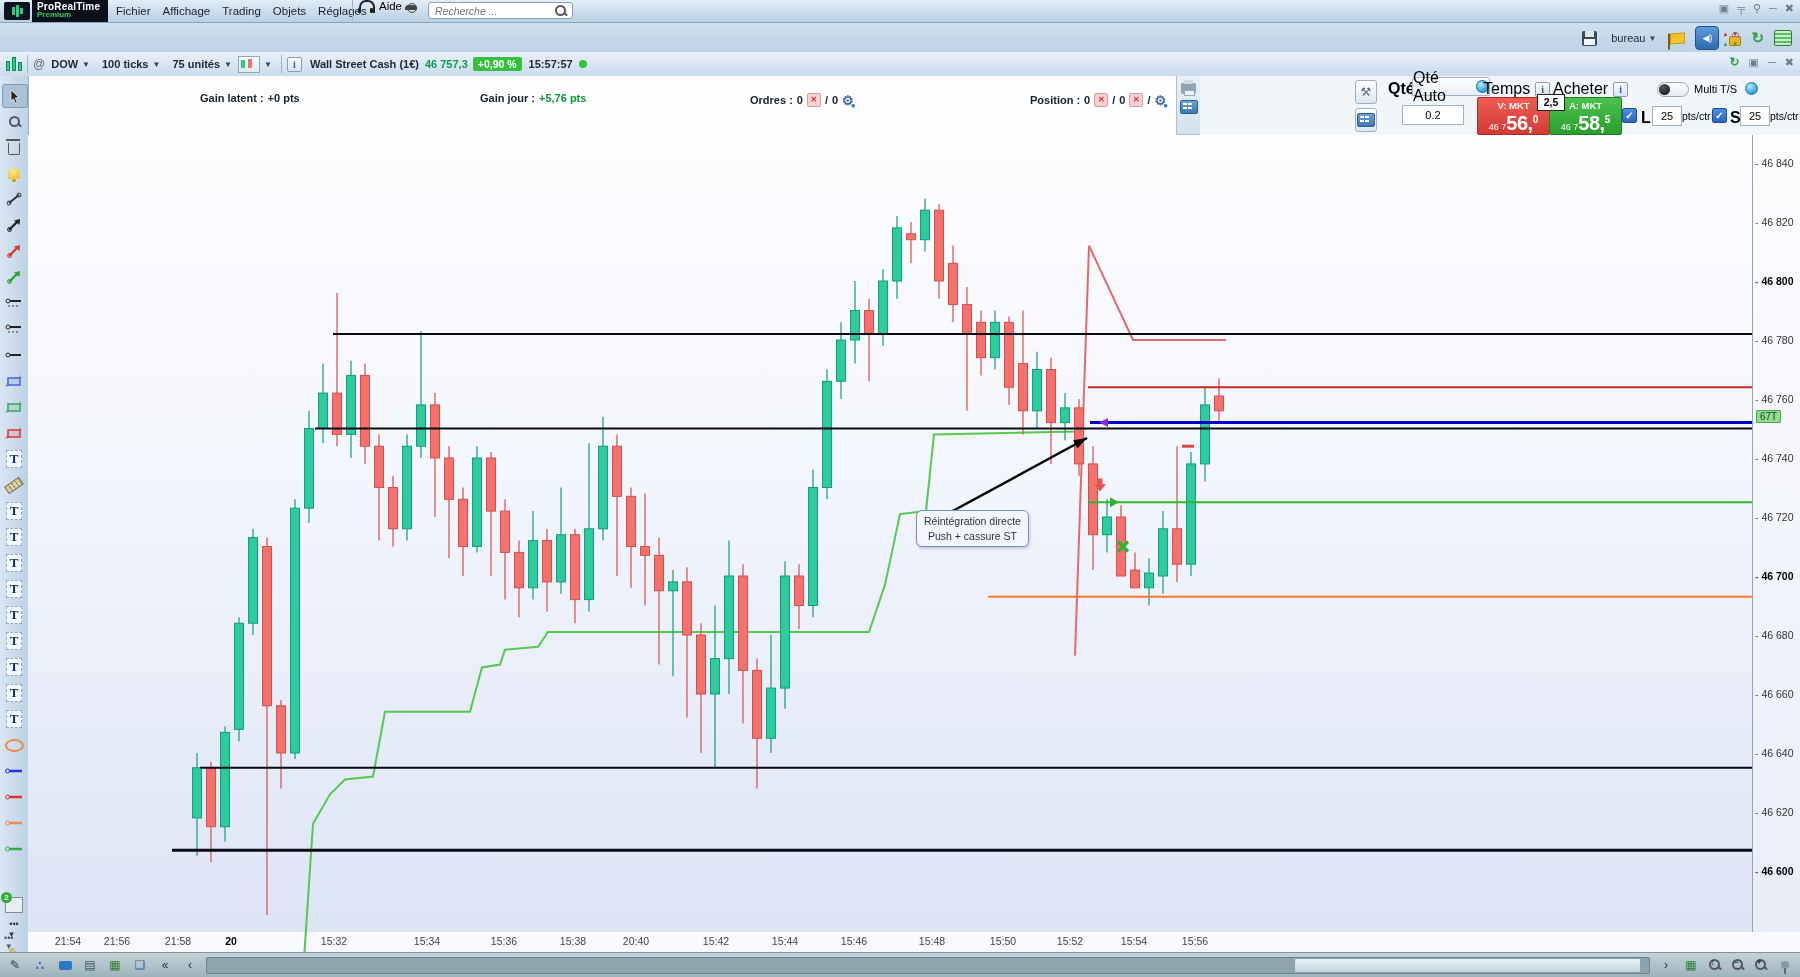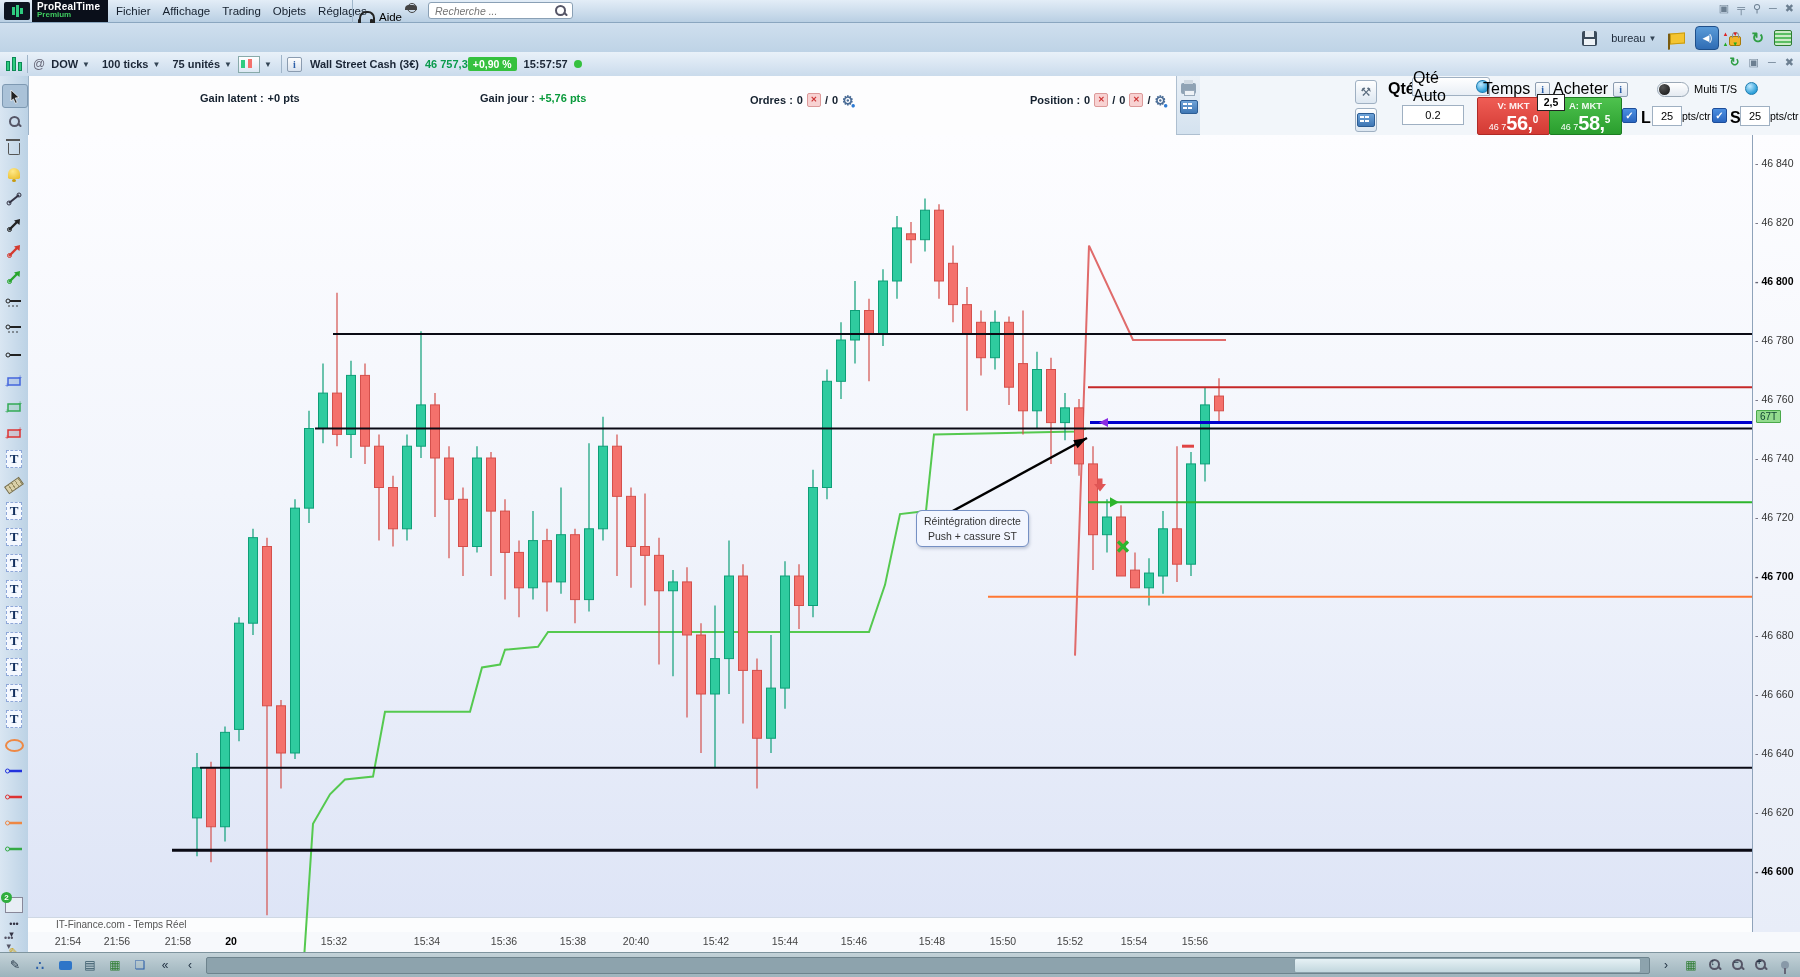--- a/index.html
+++ b/index.html
@@ -7,21 +7,21 @@
   #app{position:relative;width:1800px;height:977px;overflow:hidden;background:#c2d6e8;}
   .abs{position:absolute;}
   
   #menubar{left:0;top:0;width:1800px;height:22px;background:linear-gradient(#e3edf7,#b9cfe3);border-bottom:1px solid #8aa6bf;}
   #logo-mini{left:4px;top:2px;width:26px;height:18px;background:#0d1420;border-radius:2px;display:flex;align-items:center;justify-content:center;gap:1px;}
   #logo-mini i{display:block;width:3px;background:#2fcb7f;}
   #logo-block{left:32px;top:0;width:76px;height:22px;background:#0a0f1a;color:#fff;padding:1px 5px;box-sizing:border-box;}
   #logo-block .l1{font-size:10px;font-weight:bold;letter-spacing:.2px;}
   #logo-block .l2{font-size:8px;font-weight:bold;color:#3ecb5f;margin-top:-2px;}
   .menu-item{top:0;height:22px;line-height:22px;font-size:11.5px;color:#15202e;padding:0 6px;}
-  #aide-wrap{left:352px;top:0;height:34px;display:flex;align-items:center;gap:4px;padding-left:6px;border-left:1px solid #9fb6ca;}
+  #aide-wrap{left:352px;top:0;height:34px;display:flex;gap:4px;padding-left:6px;border-left:1px solid #9fb6ca;}
   .i-headset{width:12px;height:11px;border:2px solid #222;border-bottom:none;border-radius:7px 7px 0 0;position:relative;display:inline-block;}
   .i-headset::after{content:"";position:absolute;left:-3px;top:6px;width:3px;height:5px;background:#222;border-radius:1px;box-shadow:12px 0 0 #222;}
   #user-ico{left:406px;top:3px;width:12px;height:16px;}
   .i-person{width:8px;height:8px;border:1.5px solid #444;border-radius:50%;display:block;margin:0 auto;}
   .i-person::after{content:"";display:block;width:12px;height:5px;background:#444;border-radius:4px 4px 0 0;margin:1px 0 0 -3.5px;}
   #searchbox{left:428px;top:2px;width:145px;height:17px;background:#fff;border:1px solid #8aa0b5;border-radius:3px;display:flex;align-items:center;padding:0 4px;box-sizing:border-box;}
   #searchbox input{border:none;outline:none;width:118px;font-size:10.5px;font-style:italic;color:#888;background:transparent;font-family:"Liberation Sans",sans-serif;}
   .i-mag{width:7px;height:7px;border:2px solid #556;border-radius:50%;position:relative;display:inline-block;}
   .i-mag::after{content:"";position:absolute;left:6px;top:6px;width:5px;height:2px;background:#556;transform:rotate(45deg);border-radius:1px;}
   #win-controls{right:6px;top:2px;display:flex;gap:8px;color:#6c7f91;font-size:11px;}
@@ -217,23 +217,23 @@
         <span class="caret">▼</span>
       </span>
     <span class="ct-dd">
         <span>75 unités</span>
         <span class="caret">▼</span>
       </span>
     <span class="i-style"></span>
     <span class="caret" style="margin:0 4px;">▼</span>
     <span class="ct-sep"></span>
     <span class="i-info">i</span>
-    <span style="font-weight:bold;margin-left:8px;">Wall Street Cash (3€)</span>
+    <span style="font-weight:bold;margin-left:8px;">Wall Street Cash (1€)</span>
     <span id="ct-price" style="margin-left:6px;">46 757,3</span>
-    <span id="ct-change" style="">+0,90 %</span>
+    <span id="ct-change" style="margin-left:5px;">+0,90 %</span>
     <span id="ct-time" style="margin-left:7px;">15:57:57</span>
     <span class="green-dot" style="margin-left:6px;"></span>
   </div>
   <div id="ct-right">
     <span class="i-sync" style="font-size:12px;">↻</span>
     <span>▣</span>
     <span>─</span>
     <span>✖</span>
   </div>
 
@@ -468,23 +468,20 @@
       </div>
       <div class="tool" style="top: 842px;">
         <span style="font-size:9px;color:#334;">•••<br>▾</span>
       </div>
       <div class="tool" style="top: 866px;">
         <span class="i-pen">✎</span>
       </div>
     </div>
 
   <div id="plotwrap" class="abs"></div>
-  <div id="itf-band" class="abs">
-    <span>IT-Finance.com - Temps Réel</span>
-  </div>
   <div id="paxis" class="abs">
       <div class="ptick" style="top: 22px;"><i>-</i> 46 840</div>
       <div class="ptick" style="top: 81px;"><i>-</i> 46 820</div>
       <div class="ptick bold" style="top: 140px;"><i>-</i> 46 800</div>
       <div class="ptick" style="top: 199px;"><i>-</i> 46 780</div>
       <div class="ptick" style="top: 258px;"><i>-</i> 46 760</div>
       <div class="ptick" style="top: 317px;"><i>-</i> 46 740</div>
       <div class="ptick" style="top: 376px;"><i>-</i> 46 720</div>
       <div class="ptick bold" style="top: 435px;"><i>-</i> 46 700</div>
       <div class="ptick" style="top: 494px;"><i>-</i> 46 680</div>

